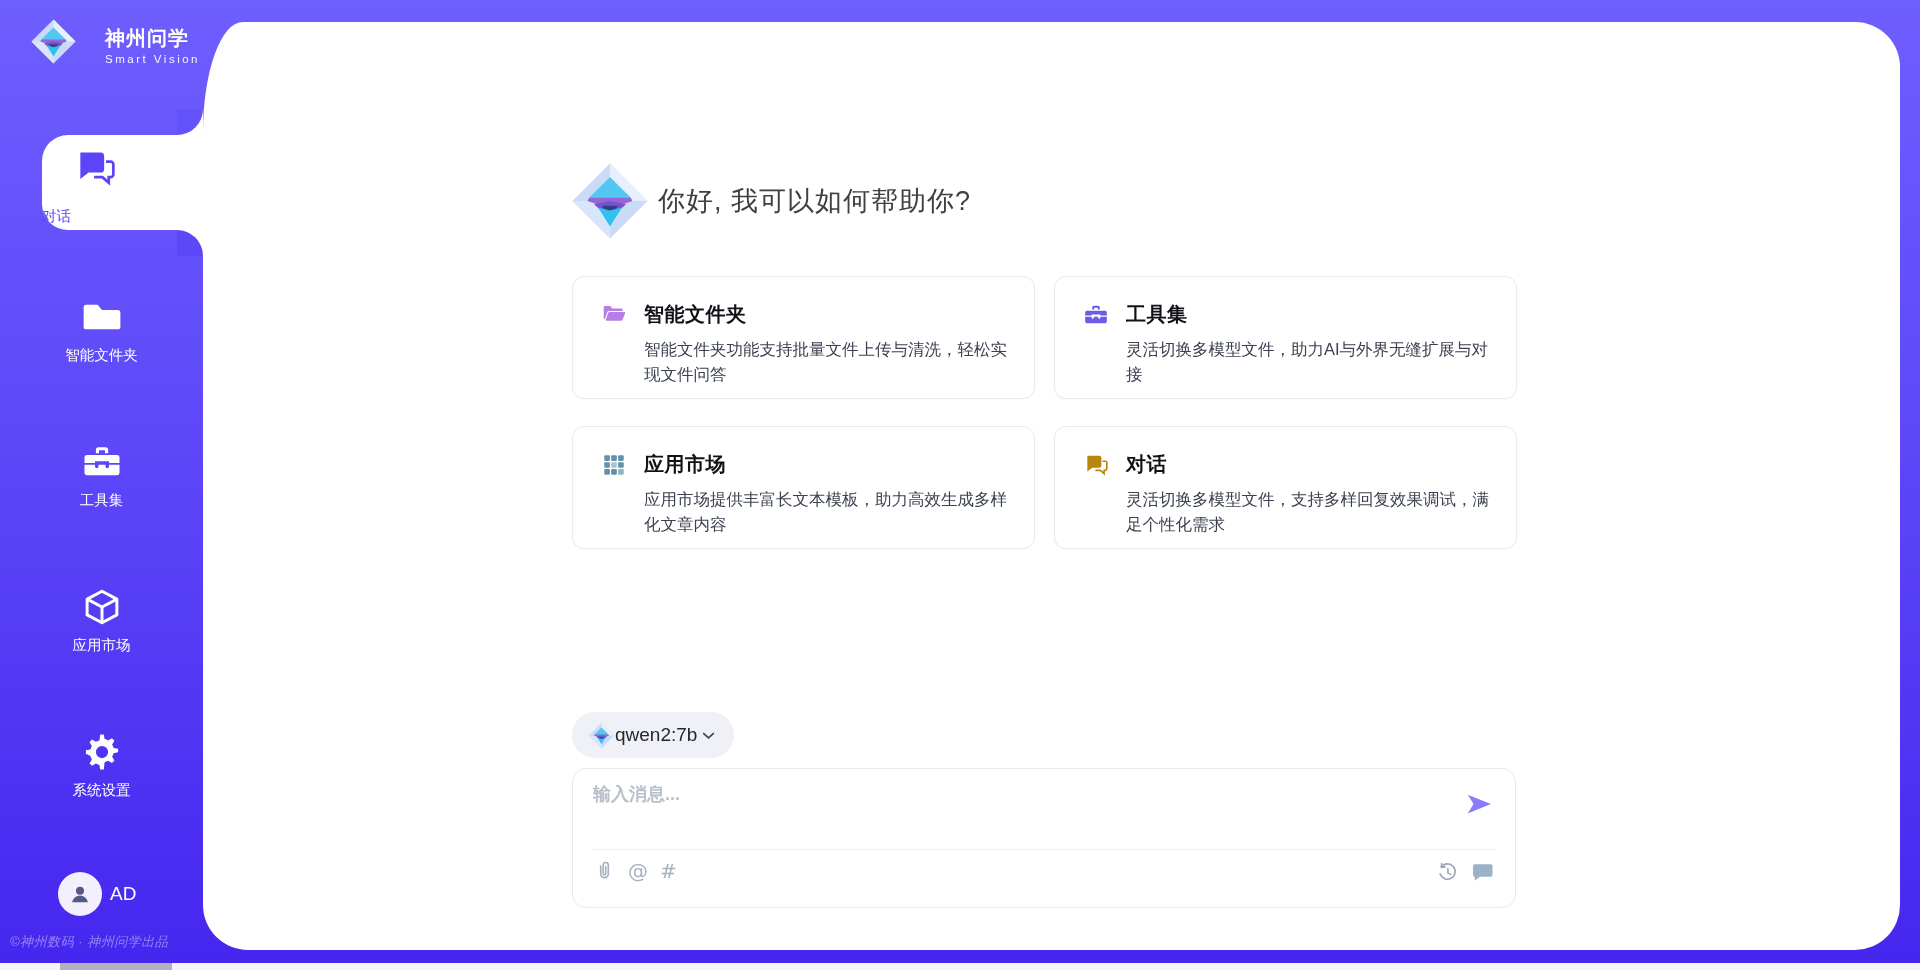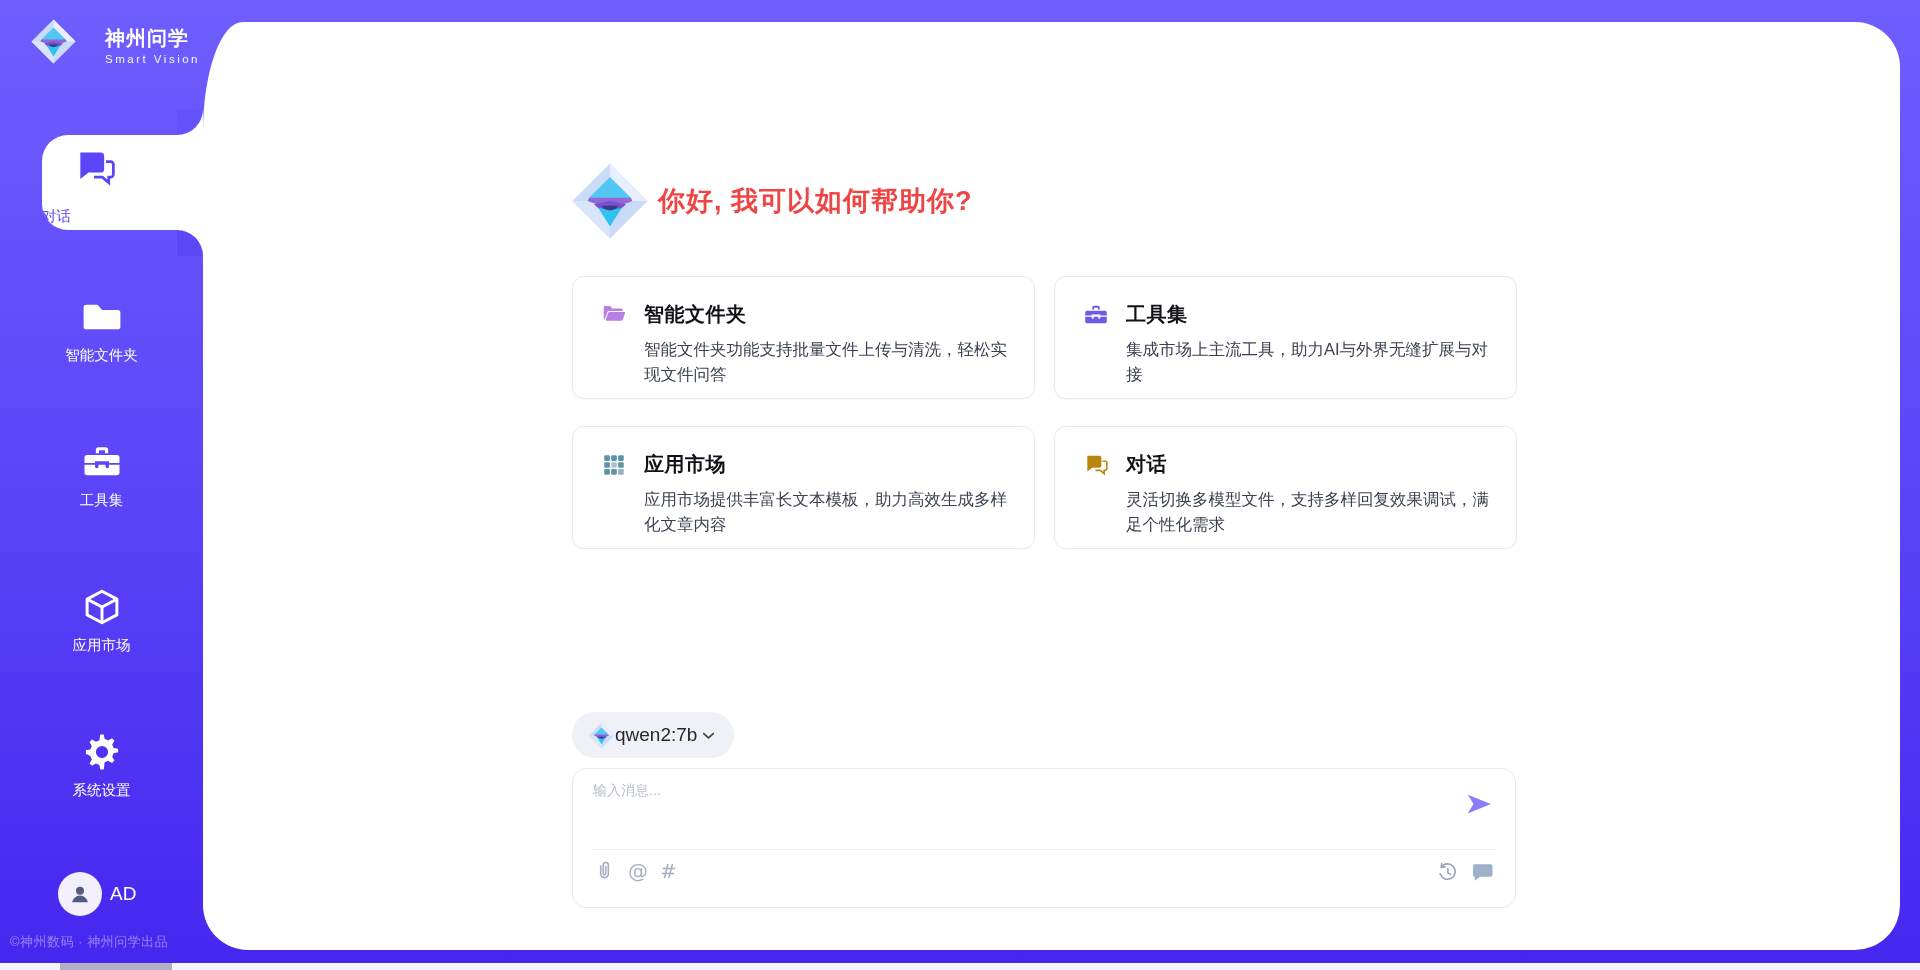--- a/index.html
+++ b/index.html
@@ -35,45 +35,45 @@
   .tab-active .nav-label{ position:absolute; left:0; top:64px; width:106px; color:#5b45f7; font-size:14.5px; }
   .fillet{ position:absolute; left:177px; width:26px; height:26px; background:#fff; }
   .fillet-top{ top:109px; }
   .fillet-top::after{ content:""; position:absolute; inset:0; background:#6453fb; border-radius:0 0 100% 0; }
   .fillet-bottom{ top:230px; }
   .fillet-bottom::after{ content:""; position:absolute; inset:0; background:#5d48f9; border-radius:0 100% 0 0; }
 
   .user-row{ position:absolute; left:58px; top:872px; display:flex; align-items:center; gap:8px; cursor:pointer;}
   .avatar{ width:44px; height:44px; border-radius:50%; background:#f3effc; display:flex; align-items:center; justify-content:center; }
   .user-name{ font-size:19px; color:#fff; }
-  .copyright{ position:absolute; left:10px; top:933px; font-size:13px; color:rgba(255,255,255,.42); letter-spacing:.5px;}
+  .copyright{ position:absolute; left:10px; top:933px; font-size:13px; color:rgba(255,255,255,.42); letter-spacing:.5px;font-style:italic;}
 
   
   .greeting-row{ position:absolute; left:367px; top:139px; display:flex; align-items:center; gap:8px; }
-  .greeting-text{ font-size:27px; font-weight:bold; color:#ef4444; letter-spacing:1px; }
+  .greeting-text{ font-size:27px; font-weight:normal; color:#404040; letter-spacing:1px; }
 
   .cards{ position:absolute; left:369px; top:254px; display:grid;
           grid-template-columns:463px 463px; column-gap:19px; row-gap:27px; }
   .card{ height:123px; background:#fff; border:1px solid #e9e9f1; border-radius:12px;
          padding:24px 24px 0 28px; cursor:pointer; box-shadow:0 1px 2px rgba(20,20,60,.03); overflow:hidden;}
   .card-head{ display:flex; align-items:center; gap:17px; }
   .card-title{ font-size:20px; font-weight:bold; color:#111217; letter-spacing:.5px;}
   .card-desc{ margin:9px 0 0 43px; font-size:16.5px; line-height:1.5; color:#3c4250; }
 
   .model-pill{ position:absolute; left:369px; top:690px; height:46px; display:inline-flex;
                align-items:center; padding:0 16px; background:#f0f1f6;
                border-radius:23px; cursor:pointer; }
   .model-name{ font-size:19px; color:#26262e; }
   .model-pill .chev{ color:#44464f; margin-left:2px; }
 
   .composer{ position:absolute; left:369px; top:746px; width:944px; height:140px;
              background:#fff; border:1.5px solid #e7e9f2; border-radius:14px; }
   .composer textarea{ position:absolute; left:20px; top:13px; width:850px; height:58px;
              border:none; outline:none; resize:none; font-family:inherit;
-             font-size:14px; color:#333; background:transparent; }
+             font-size:18px; color:#333; background:transparent;font-weight:bold; }
   .composer textarea::placeholder{ color:#b7bfcb; }
   .send-btn{ position:absolute; right:20px; top:20px; width:32px; height:32px; border:none;
              background:transparent; color:#8b7cf8; cursor:pointer; padding:0;}
   .composer-divider{ position:absolute; left:18px; right:18px; top:80px; border-top:1px solid #eef0f5; }
   .tool-left{ position:absolute; left:20px; top:90px; display:flex; align-items:center; gap:12px; color:#a6b0c0;}
   .tool-right{ position:absolute; right:20px; top:90px; display:flex; align-items:center; gap:11px; color:#9aa6ba;}
   .tool-btn{ background:transparent; border:none; padding:0; color:inherit; cursor:pointer;
              display:flex; align-items:center; justify-content:center;}
   .glyph-btn{ font-size:20px; line-height:22px; font-family:"DejaVu Sans",sans-serif; }
 
@@ -129,21 +129,21 @@
       <div class="card-desc">智能文件夹功能支持批量文件上传与清洗，轻松实现文件问答</div>
     </div>
 
     <div class="card">
       <div class="card-head">
         <svg width="26" height="26" viewBox="0 0 48 48" style="color:#6d5ce8">
             <use href="#toolbox"></use>
           </svg>
         <div class="card-title">工具集</div>
       </div>
-      <div class="card-desc">集成市场上主流工具，助力AI与外界无缝扩展与对接</div>
+      <div class="card-desc">灵活切换多模型文件，助力AI与外界无缝扩展与对接</div>
     </div>
 
     <div class="card">
       <div class="card-head">
         <svg width="26" height="26" viewBox="0 0 24 24" fill="#5f93a8">
           <rect x="3" y="3" width="5.2" height="5.2" rx="1"></rect>
             <rect x="9.4" y="3" width="5.2" height="5.2" rx="1"></rect>
             <rect x="15.8" y="3" width="5.2" height="5.2" rx="1"></rect>
           <rect x="3" y="9.4" width="5.2" height="5.2" rx="1"></rect>
             <rect x="9.4" y="9.4" width="5.2" height="5.2" rx="1" opacity=".55"></rect>

